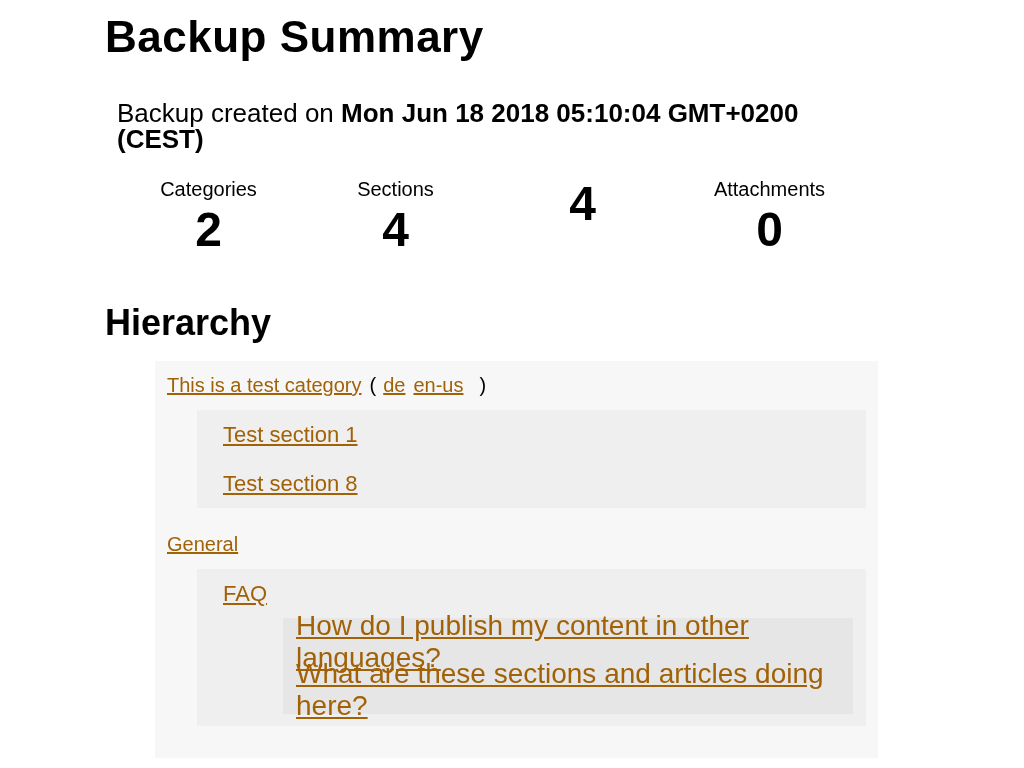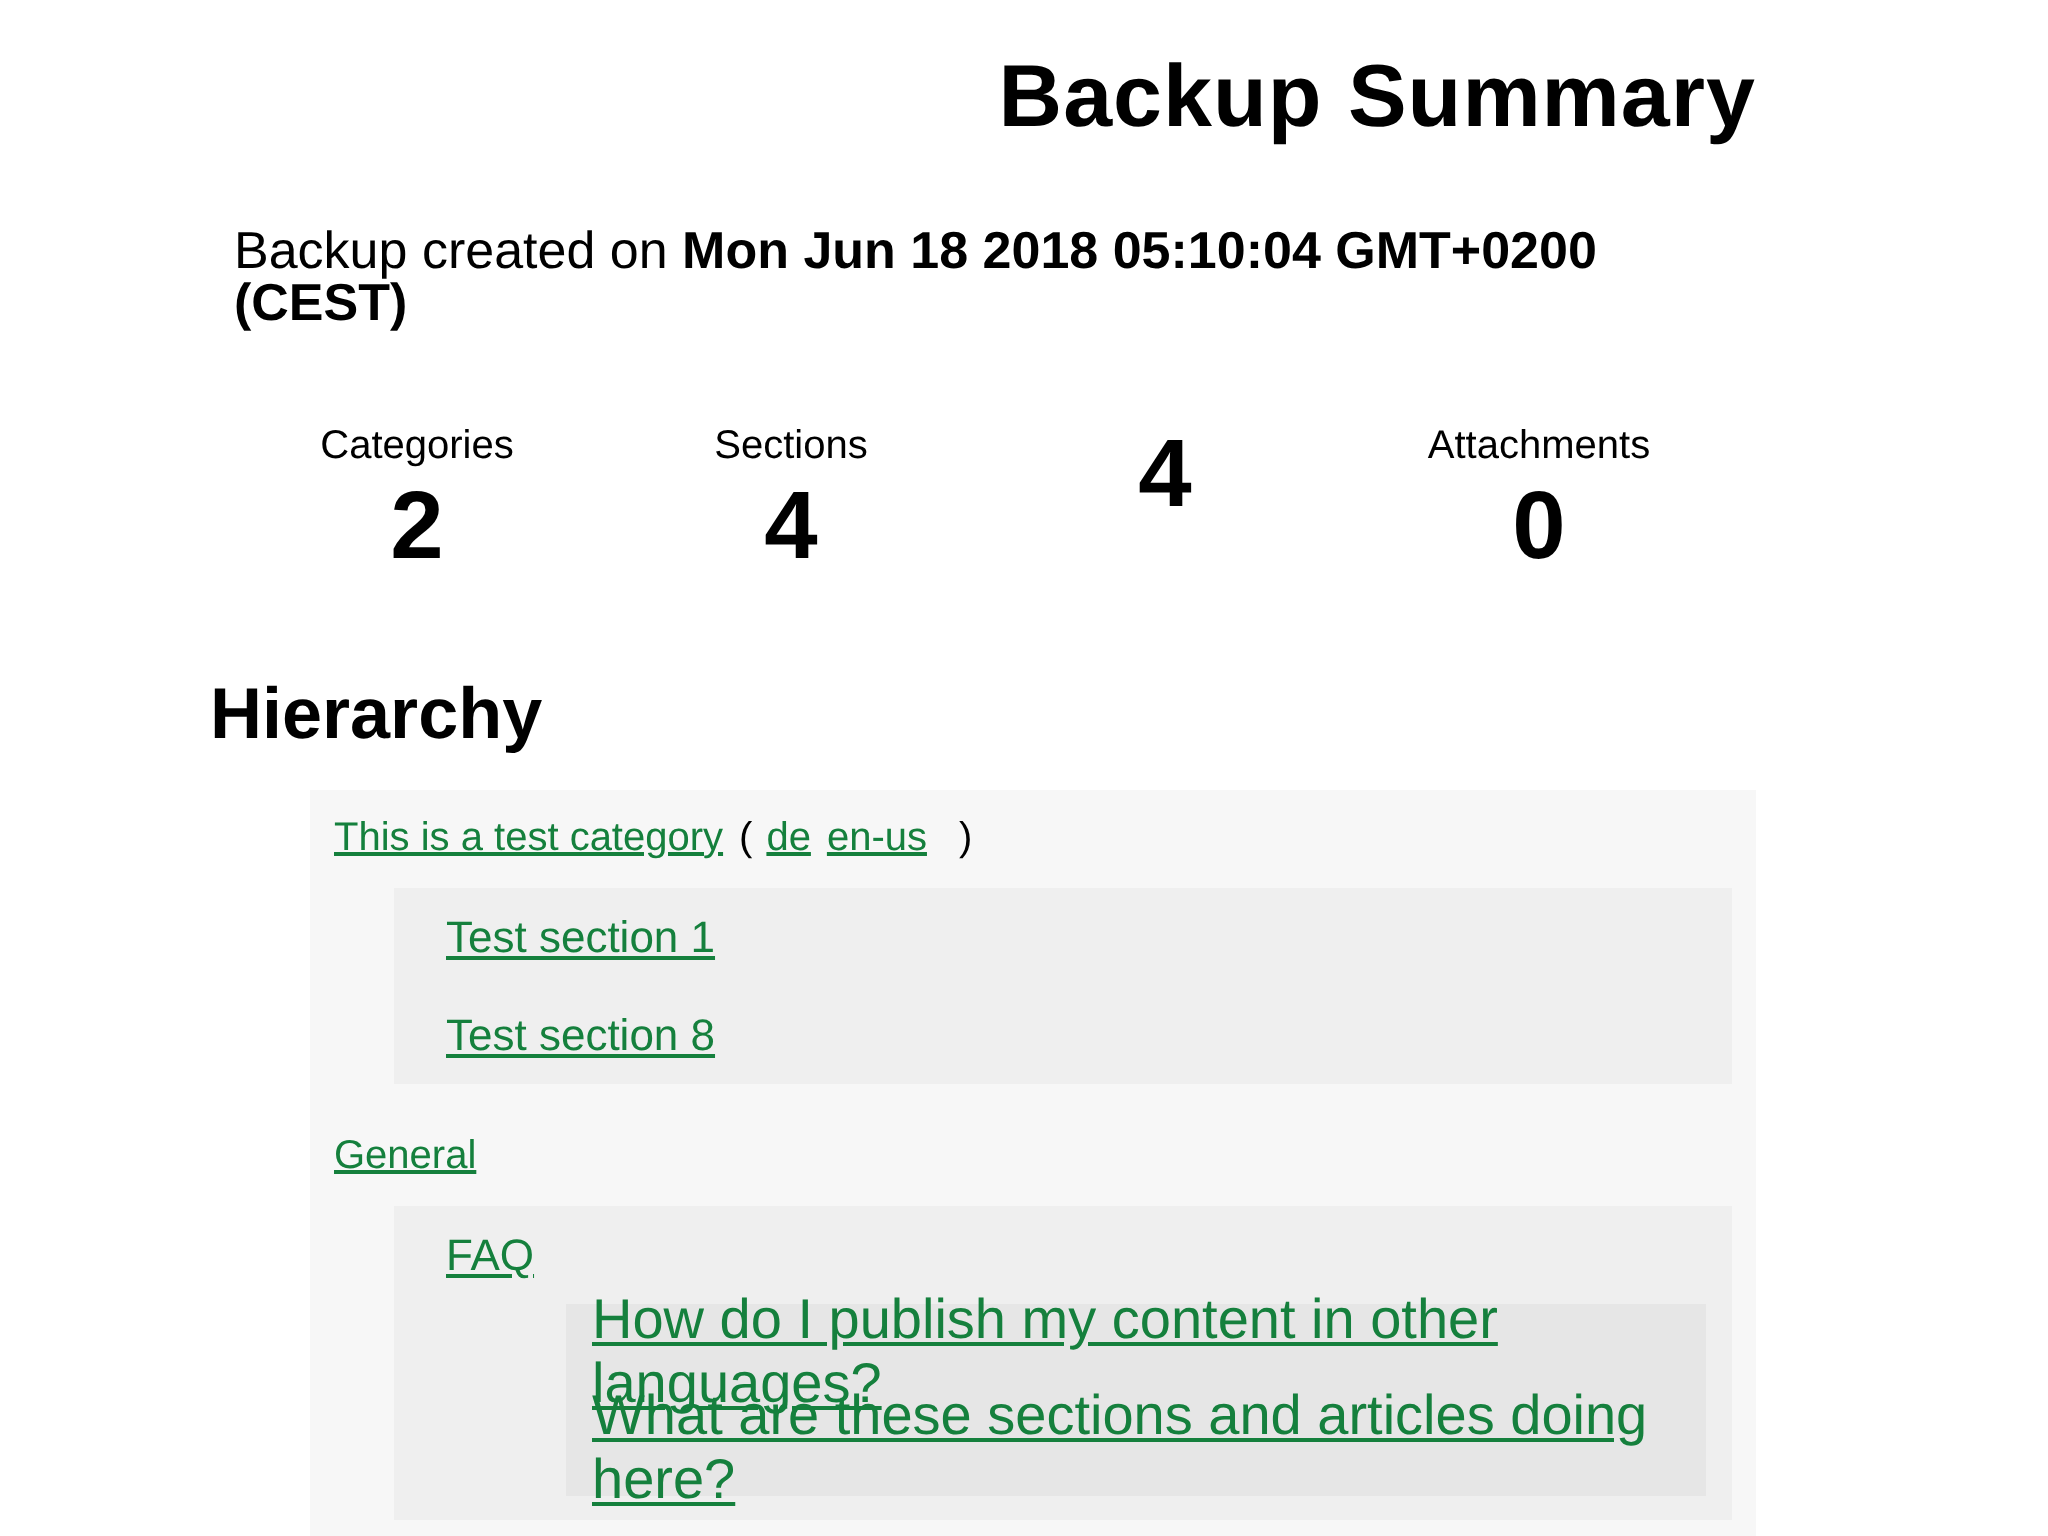--- a/index.html
+++ b/index.html
@@ -10,38 +10,38 @@
     background: #ffffff;
     font-family: "Liberation Sans", sans-serif;
     color: #000000;
   }
   .page {
     margin-left: 105px;
     width: 773px;
   }
   
   .page-title {
-    margin-top: 24px;
+    margin-top: 12px;
     font-size: 44px;
     font-weight: bold;
     line-height: 50px;
-    text-align: right;
+    text-align: left;
     letter-spacing: 0.5px;
   }
   
   .date-line {
     margin: 38px 0 0 12px;
     font-size: 26px;
     line-height: 26px;
   }
   .date-line .date-bold { font-weight: bold; }
   
   .stats {
     display: flex;
-    margin: 46px 0 0 10px;
+    margin: 24px 0 0 10px;
     width: 748px;
   }
   .stat { flex: 1; text-align: center; }
   .stat-label {
     font-size: 20px;
     line-height: 26px;
   }
   .stat-value {
     margin-top: 2px;
     font-size: 48px;
@@ -86,21 +86,21 @@
     background: #e6e6e6;
   }
   .art-row {
     height: 48px;
     display: flex;
     align-items: center;
     padding-left: 13px;
     font-size: 28px;
   }
   a, .link {
-    color: #15803d;
+    color: #a16207;
     text-decoration: underline;
     cursor: pointer;
   }
   .paren { color: #000000; }
   .open-paren { margin-left: 8px; margin-right: 7px; }
   .locale-link { margin-right: 8px; }
   .close-paren { margin-left: 8px; }
 </style>
 </head>
 <body>

